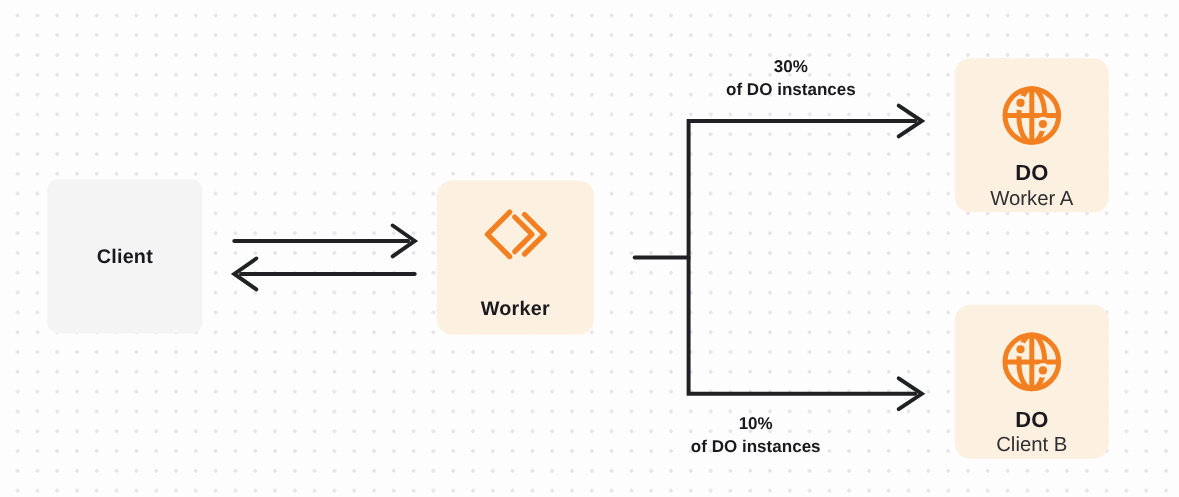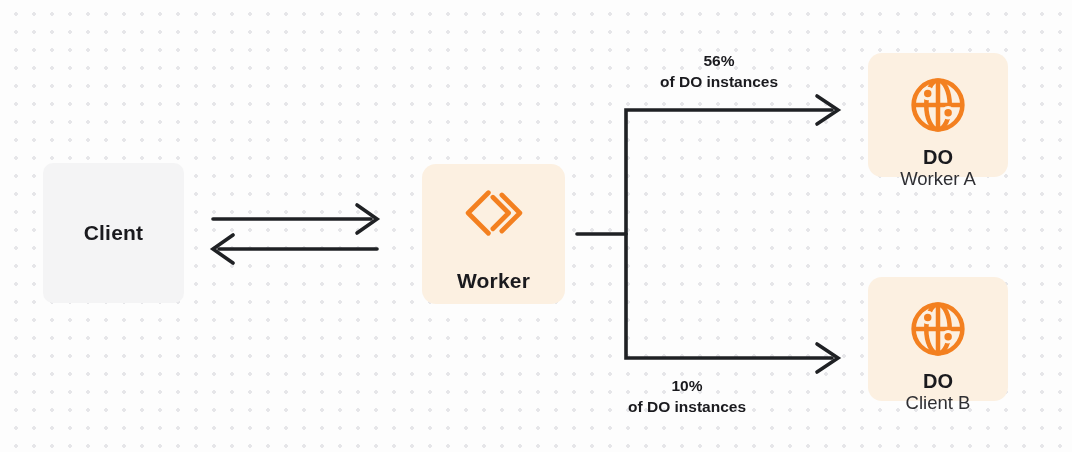--- a/index.html
+++ b/index.html
@@ -46,37 +46,37 @@
     align-items: center;
   }
   .node-client {
     left: 43px; top: 163px;
     width: 141px; height: 140px;
     background: var(--box-gray);
     border-radius: 10px;
     justify-content: center;
   }
   .node-worker {
-    left: 422px; top: 164px;
+    left: 397px; top: 164px;
     width: 143px; height: 140px;
     background: var(--box-cream);
     border-radius: 14px;
     padding-top: 22px;
   }
   .node-do {
-    width: 140px; height: 124px;
+    width: 140px; height: 140px;
     background: var(--box-cream);
     border-radius: 14px;
     padding-top: 20px;
   }
   .node-do-a { left: 868px; top: 53px; }
   .node-do-b { left: 868px; top: 277px; }
 
   .node-title {
-    font-size: 21px;
+    font-size: 18px;
     font-weight: 700;
     color: var(--text);
     letter-spacing: 0.2px;
   }
   .worker-title { margin-top: 25px; }
   .do-title {
     margin-top: 5px;
     font-size: 20px;
     font-weight: 700;
     line-height: 22px;
@@ -169,21 +169,21 @@
         <circle class="accf" cx="16.3" cy="15.4" r="2.8"></circle>
         <circle class="ring" cx="31.6" cy="29.8" r="5"></circle>
         <circle class="accf" cx="31.6" cy="29.8" r="2.8"></circle>
       </svg>
     </span>
     <div class="do-title">DO</div>
     <div class="do-subtitle">Client B</div>
   </div>
 
   <div class="branch-label branch-label-top">
-    <div>56%</div>
+    <div>30%</div>
     <div>of DO instances</div>
   </div>
   <div class="branch-label branch-label-bottom">
     <div>10%</div>
     <div>of DO instances</div>
   </div>
 
 </div>
 
 </body></html>

